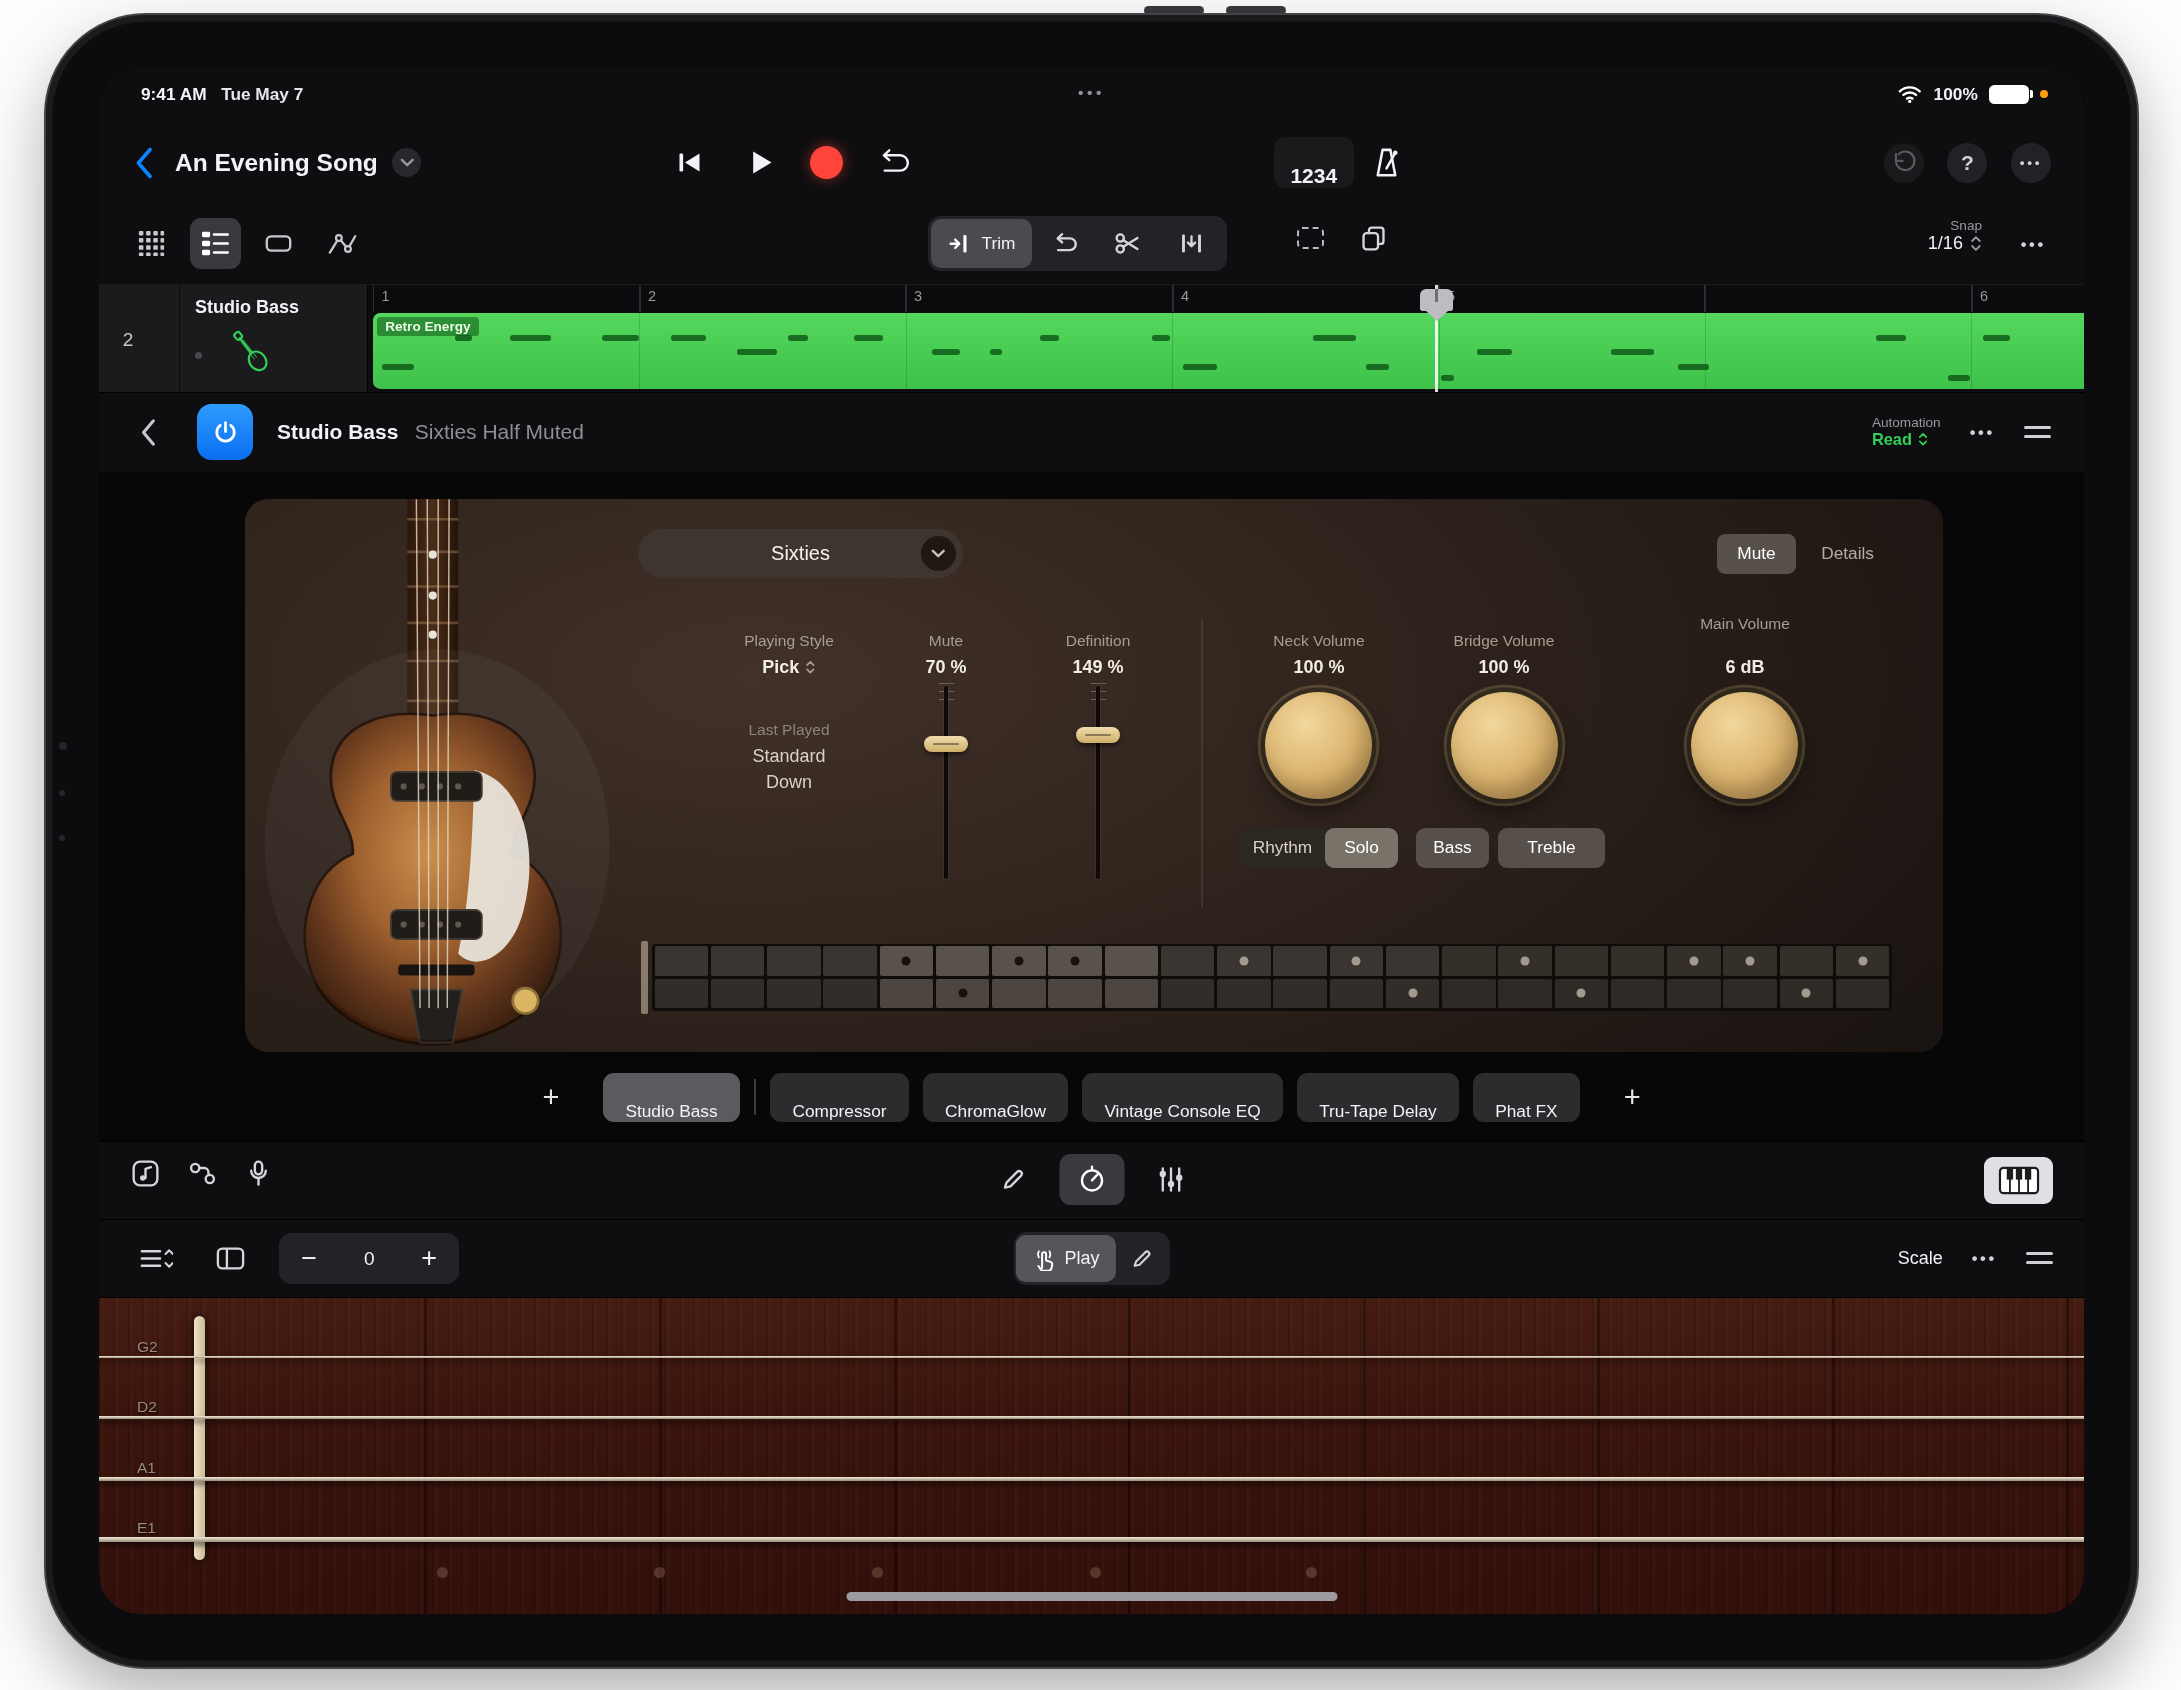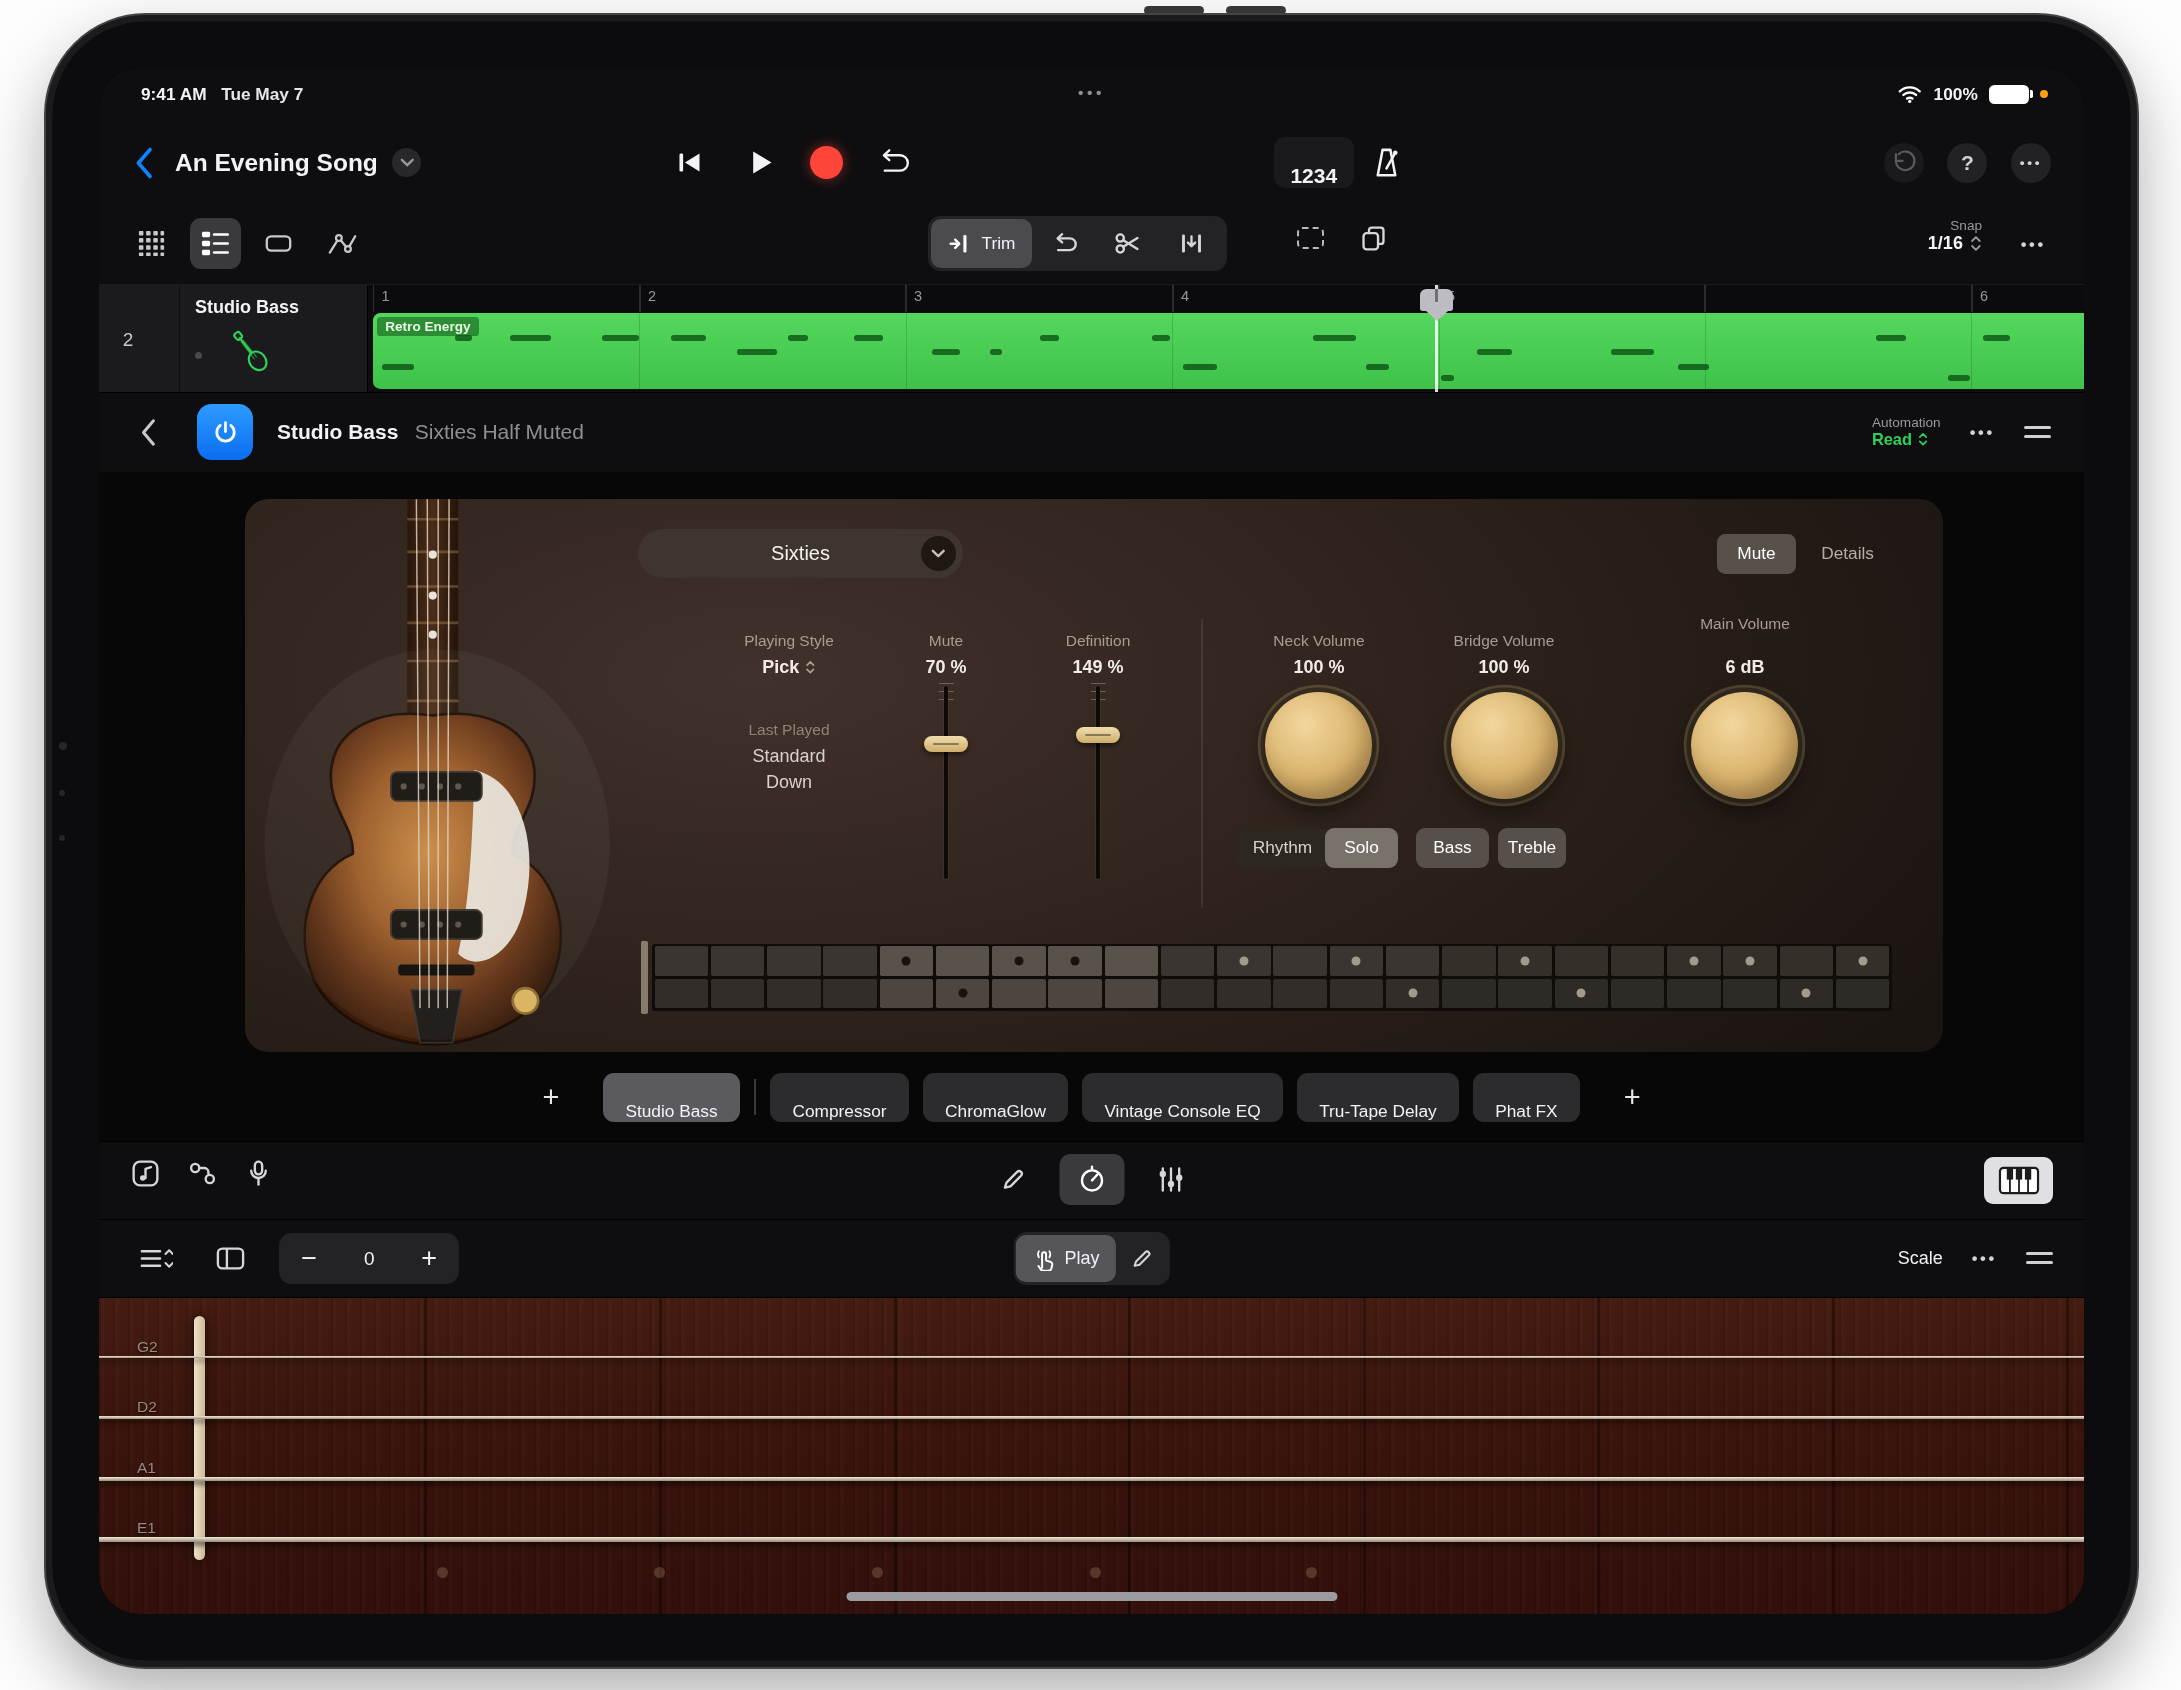--- a/index.html
+++ b/index.html
@@ -249,21 +249,21 @@
           <svg width="29" height="29" viewBox="0 0 32 32">
             <rect x="5" y="10" width="16" height="18" rx="3.5" class="stk"></rect>
             <path d="M11 10 V7 a3 3 0 0 1 3 -3 h10 a3 3 0 0 1 3 3 v12 a3 3 0 0 1 -3 3 h-3" class="stk"></path>
           </svg>
         </span>
       </div>
 
       <div class="abs" style="right:102px; top:14.5px; text-align:right;">
         <div style="font-size:13.6px; color:#98989d;">Snap</div>
         <div class="flex" style="gap:7.3px; justify-content:flex-end;">
-          <span style="font-size:18px; font-weight:700;">1/16</span>
+          <span style="font-size:18px; font-weight:400;">1/16</span>
           <svg width="11.8" height="19" viewBox="0 0 14 22">
             <path d="M2.5 8 L7 3.5 L11.5 8" class="stk" style="stroke:#98989d; stroke-width:2.2;"></path>
             <path d="M2.5 14 L7 18.5 L11.5 14" class="stk" style="stroke:#98989d; stroke-width:2.2;"></path>
           </svg>
         </div>
       </div>
       <span class="abs dots3" style="right:38px; top:31px; font-size:16.4px;">•••</span>
     </div>
 
     <div class="row" style="top:216px; height:107px; background:#0b0b0d; border-top:0.9px solid #1c1c1f;">
@@ -517,21 +517,21 @@
 
         <span class="pbtn" style="left:991px; width:93px; background:#2d2721; color:#d8d2c9;">
             <span>Rhythm</span>
           </span>
         <span class="pbtn" style="left:1080px; width:73px;  background:#787269;">
             <span>Solo</span>
           </span>
         <span class="pbtn" style="left:1171px; width:73px;  background:#57504a;">
             <span>Bass</span>
           </span>
-        <span class="pbtn" style="left:1253px; width:68px;  background:#57504a;">
+        <span class="pbtn" style="left:1253px; width:107px;  background:#57504a;">
             <span>Treble</span>
           </span>
 
         <div class="abs" style="left:407px; top:445px; width:1240px; height:67px;">
           <div class="abs" style="left:-11px; top:-2.7px; width:7.3px; height:73px; background:rgba(207,196,174,.55); border-radius:1.8px;"></div>
           <div id="strip-grid" style="width:100%; height:100%; display:grid; grid-template-columns:repeat(22,1fr); grid-template-rows:1fr 1fr; gap:2.7px; background:#0f0c0a; padding:2.7px; border-radius:3.6px;">
               <div class="cell" style="background: rgb(58, 53, 48);"></div>
               <div class="cell" style="background: rgb(58, 53, 48);"></div>
               <div class="cell" style="background: rgb(58, 53, 48);"></div>
               <div class="cell" style="background: rgb(58, 53, 48);"></div>

